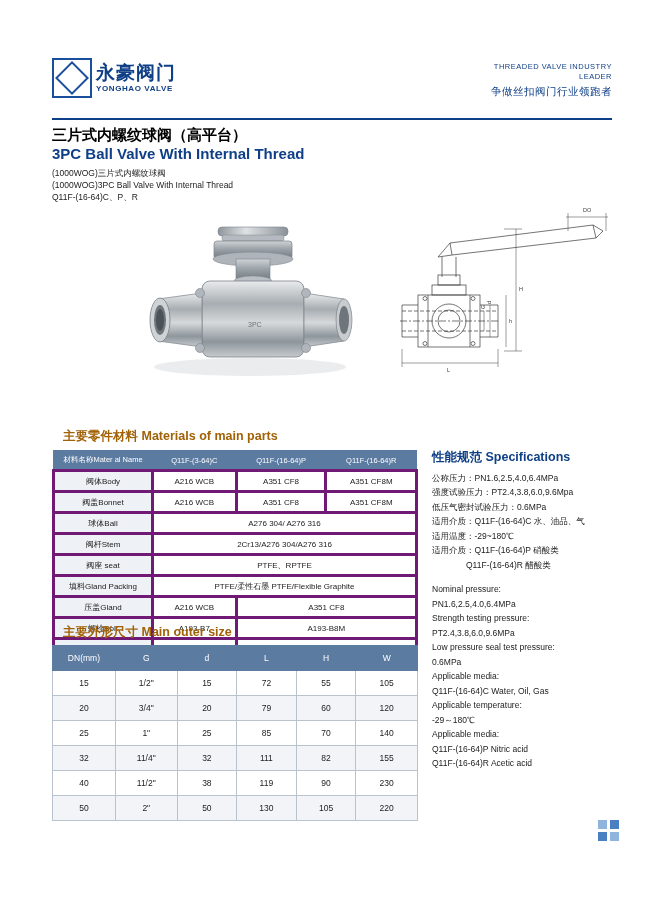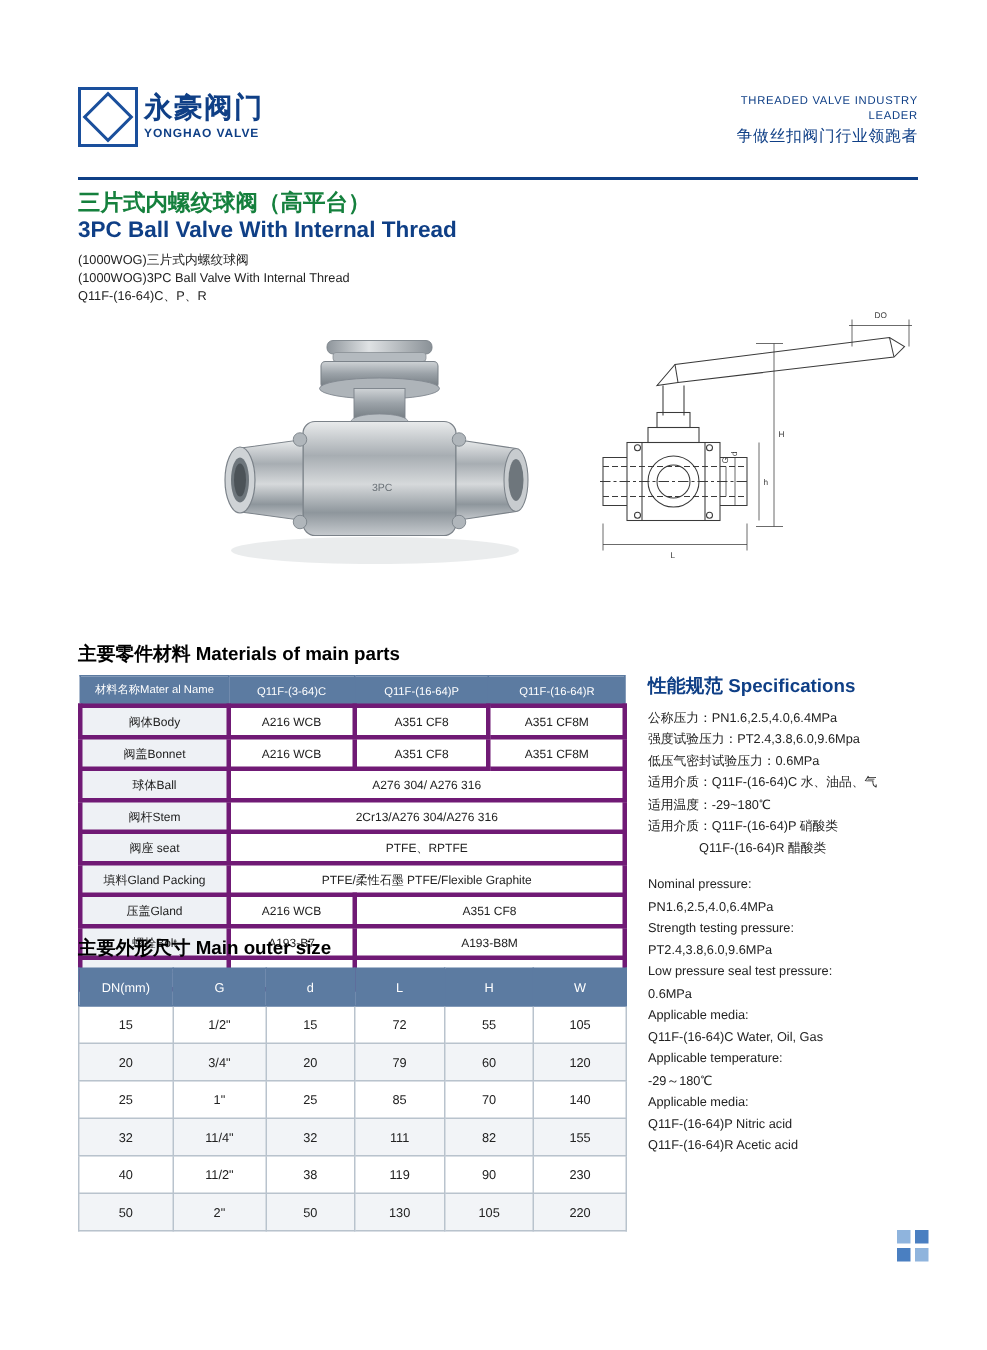--- a/index.html
+++ b/index.html
@@ -41,38 +41,38 @@
     position:absolute;right:0;top:4px;text-align:right;
   }
   .header-right .line1{font-size:7.5px;color:#0f3f86;letter-spacing:.5px;line-height:10px;}
   .header-right .line2{font-size:7.5px;color:#0f3f86;letter-spacing:.5px;line-height:10px;}
   .header-right .line3{font-size:10.5px;color:#0f3f86;letter-spacing:.5px;line-height:15px;margin-top:2px;}
   .header-rule{
     position:absolute;left:52px;top:118px;width:560px;height:2px;background:#0f3f86;
   }
   
   .title-cn{
-    position:absolute;left:52px;top:126px;font-size:15px;font-weight:bold;color:#15803d;
+    position:absolute;left:52px;top:126px;font-size:15px;font-weight:bold;color:#000000;
   }
   .title-en{
     position:absolute;left:52px;top:145px;font-size:15px;font-weight:bold;color:#0f3f86;
   }
   .subtitle{
     position:absolute;left:52px;top:167px;font-size:8.5px;color:#222;line-height:12px;
   }
   
   .photo{
     position:absolute;left:130px;top:215px;width:250px;height:185px;
   }
   .drawing{
     position:absolute;left:398px;top:205px;width:225px;height:195px;
   }
   
   .sec-head{
-    position:absolute;font-size:12.5px;font-weight:bold;color:#000000;
+    position:absolute;font-size:12.5px;font-weight:bold;color:#a16207;margin-left:11px;
   }
   .sec-head .en{font-weight:bold;}
   
   table{border-collapse:collapse;}
   .mat-table{
     position:absolute;left:52px;top:450px;width:366px;
     font-size:8px;
     padding-left:36px;
   }
   .mat-table th,.mat-table td{

